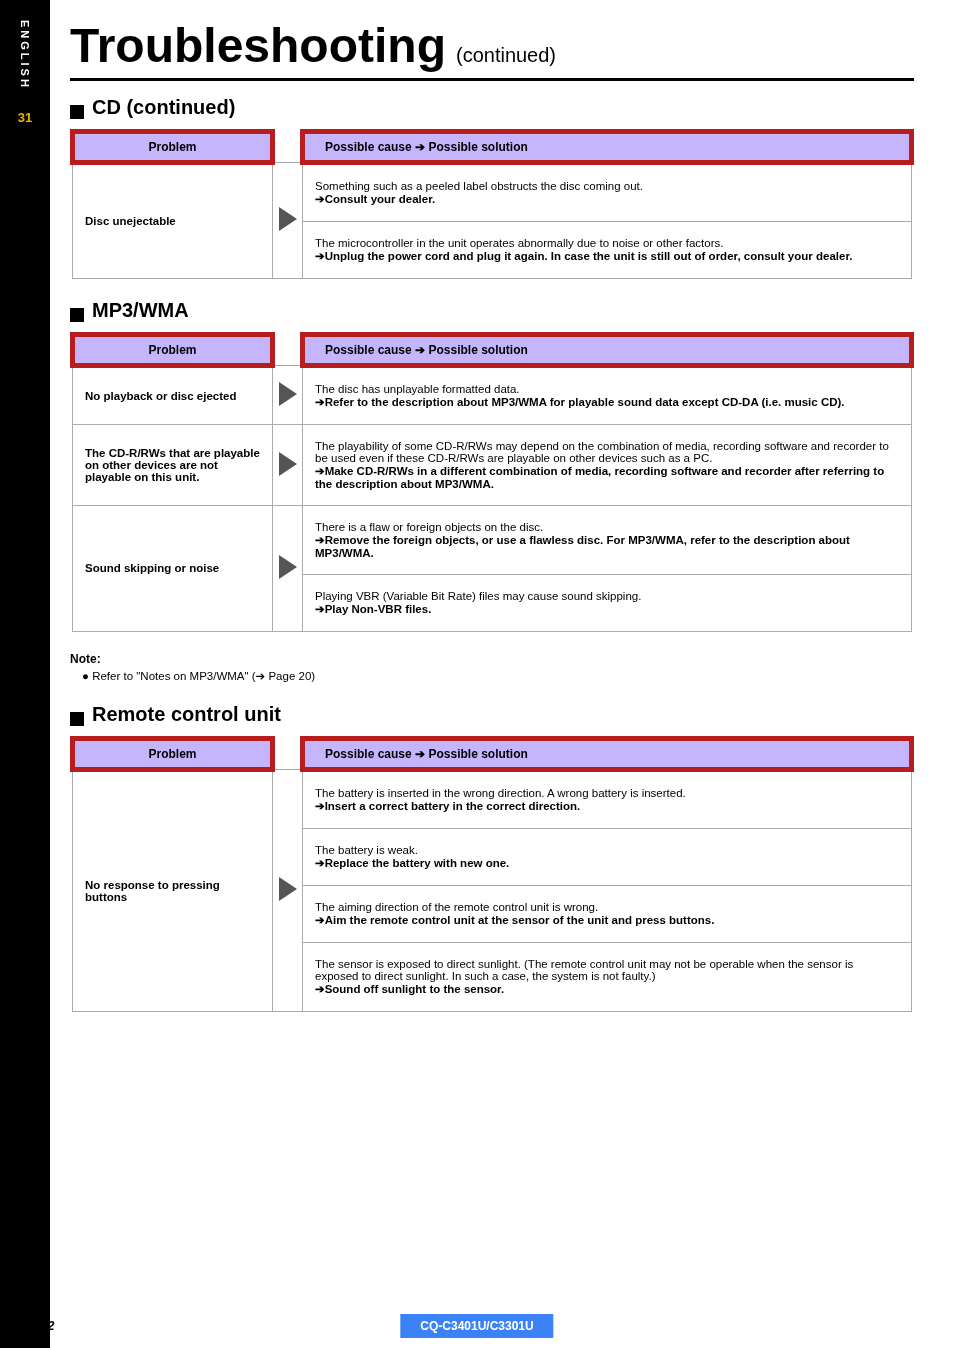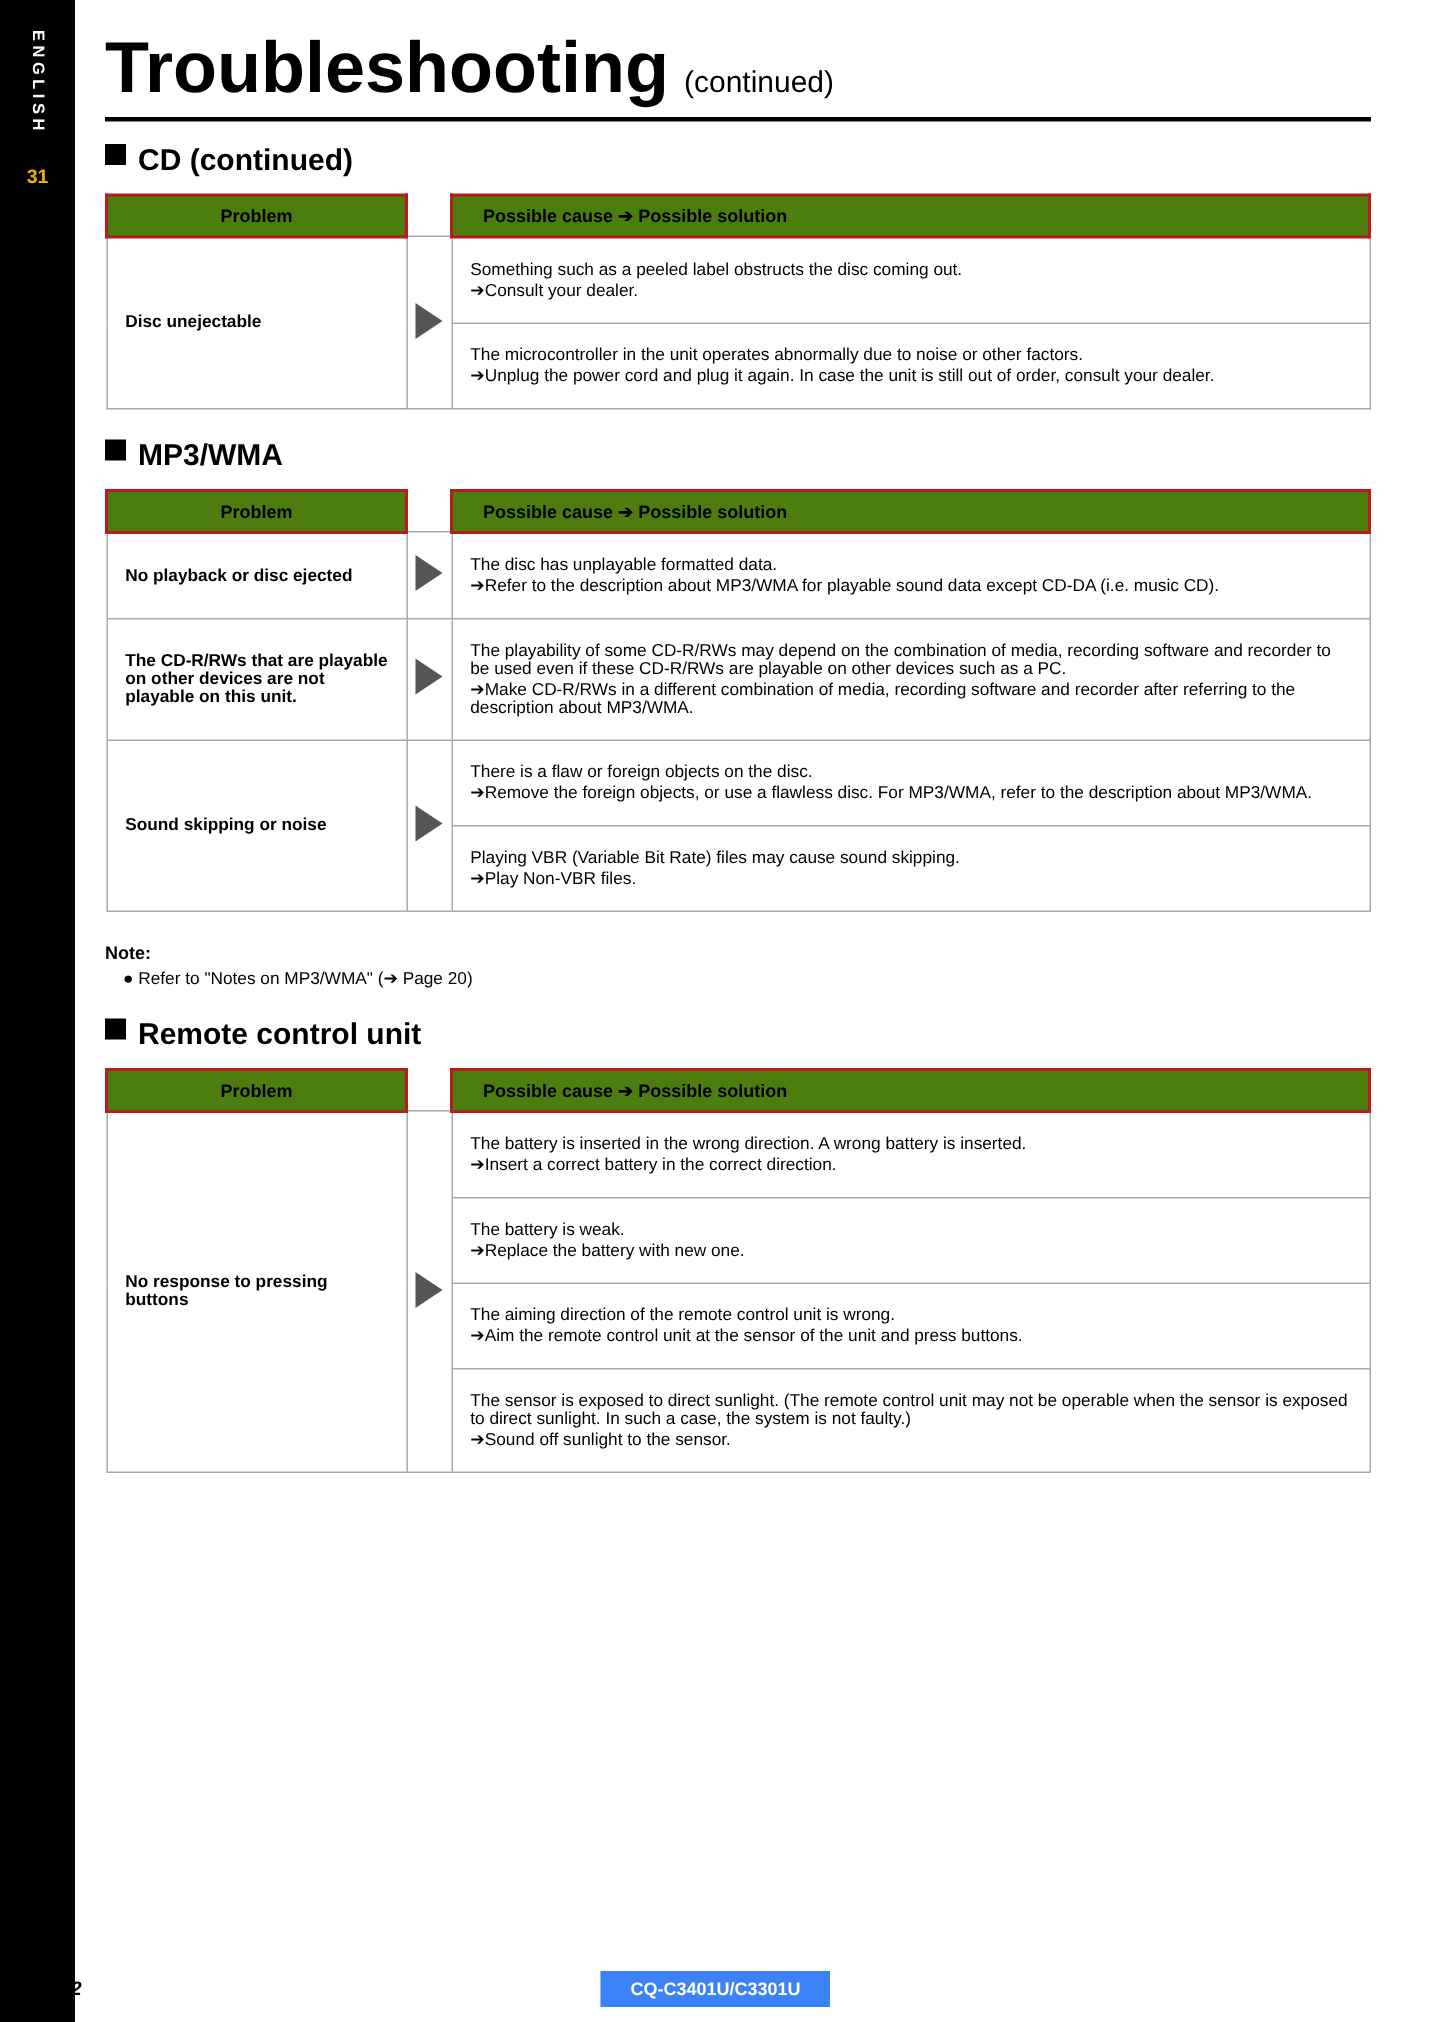--- a/index.html
+++ b/index.html
@@ -65,21 +65,21 @@
       display: flex;
       align-items: baseline;
       border-bottom: 3px solid #000;
       padding-bottom: 5px;
       margin-bottom: 15px;
     }
 
     
     .section-header {
       display: flex;
-      align-items: flex-start;
+      align-items: flex-end;
       margin-bottom: 10px;
       margin-top: 10px;
     }
     .section-square {
       width: 14px;
       height: 14px;
       background: #000;
       margin-right: 8px;
       flex-shrink: 0;
     }
@@ -88,26 +88,26 @@
       font-weight: bold;
     }
 
     
     .trouble-table {
       width: 100%;
       border-collapse: collapse;
       margin-bottom: 20px;
     }
     .trouble-table th {
-      background: #4d7c0f;
+      background: #c4b5fd;
       padding: 6px 10px;
       font-size: 12px;
       font-weight: bold;
       text-align: center;
-      border: 2px solid #b91c1c;
+      border: 5px solid #b91c1c;
     }
     .trouble-table th.problem-col {
       width: 200px;
     }
     .trouble-table th.solution-col {
       text-align: left;
       padding-left: 20px;
     }
     .trouble-table td {
       vertical-align: middle;
@@ -127,21 +127,21 @@
       text-align: center;
       border-left: none;
       border-right: none;
       padding: 0;
     }
     .trouble-table td.solution-cell {
       font-size: 11.5px;
       padding: 15px 12px;
     }
     .solution-bold {
-      font-weight: normal;
+      font-weight: bold;
     }
     .arrow-right {
       display: inline-block;
       width: 0;
       height: 0;
       border-top: 12px solid transparent;
       border-bottom: 12px solid transparent;
       border-left: 18px solid #555;
     }
 

